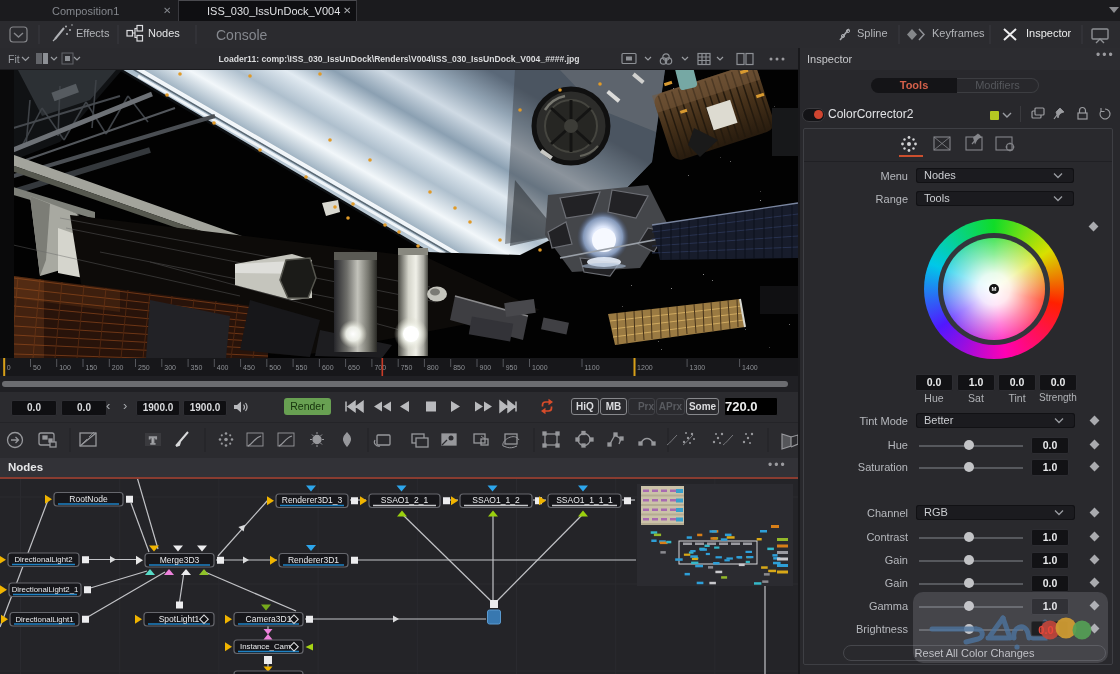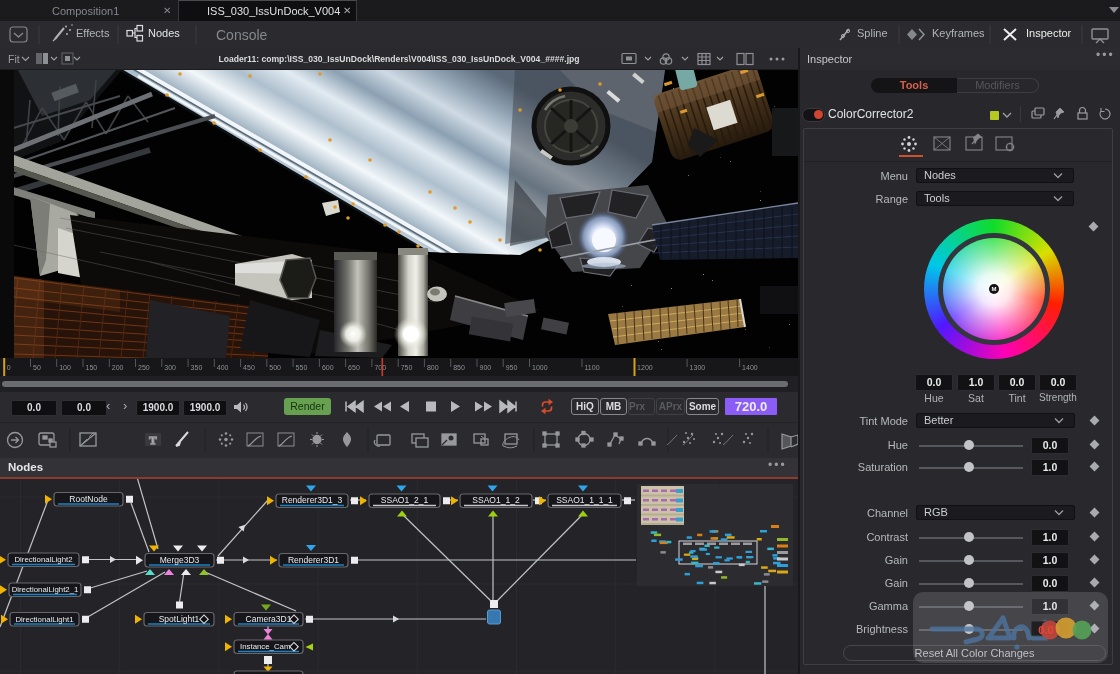--- a/index.html
+++ b/index.html
@@ -525,24 +525,24 @@
 </g>
 <g stroke="#d84c2a" stroke-width="1.7" fill="none">
 <path d="M202.5 8.5 v-1.5 a3 3 0 0 1 3 -3 h4"></path>
 <path d="M211.5 8.5 v1.5 a3 3 0 0 1 -3 3 h-4"></path>
 <path d="M208.5 0.7 l4.5 3.3 -4.5 3.3 z" fill="#d84c2a" stroke="none"></path>
 <path d="M205.5 9.7 l-4.5 3.3 4.5 3.3 z" fill="#d84c2a" stroke="none"></path>
 </g>
 </svg>
 <div class="a" style="left:571px;top:398px;width:26px;height:15px;border:1px solid #87888c;border-radius:3px;color:#dcdde0;font-size:10px;font-weight:bold;text-align:center;line-height:15px">HiQ</div>
 <div class="a" style="left:600px;top:398px;width:25px;height:15px;border:1px solid #87888c;border-radius:3px;color:#dcdde0;font-size:10px;font-weight:bold;text-align:center;line-height:15px">MB</div>
-<div class="a" style="left:628px;top:398px;width:25px;height:15px;border:1px solid #404146;border-radius:3px;color:#595b60;font-size:10px;font-weight:bold;text-align:left;line-height:15px">Prx</div>
+<div class="a" style="left:628px;top:398px;width:25px;height:15px;border:1px solid #404146;border-radius:3px;color:#595b60;font-size:10px;font-weight:bold;text-align:right;line-height:15px">Prx</div>
 <div class="a" style="left:656px;top:398px;width:27px;height:15px;border:1px solid #404146;border-radius:3px;color:#595b60;font-size:10px;font-weight:bold;text-align:center;line-height:15px">APrx</div>
 <div class="a" style="left:686px;top:398px;width:31px;height:15px;border:1px solid #87888c;border-radius:3px;color:#dcdde0;font-size:10px;font-weight:bold;text-align:center;line-height:15px">Some</div>
-<div class="a" style="left:724px;top:397px;width:52px;height:17px;background:#8b5cf6;border:1px solid #2c2c30;border-radius:2px;color:#eceded;font-size:13px;font-weight:bold;text-align:center;line-height:17px">720.0</div>
+<div class="a" style="left:724px;top:397px;width:52px;height:17px;background:#000000;border:1px solid #2c2c30;border-radius:2px;color:#eceded;font-size:13px;font-weight:bold;text-align:left;line-height:17px">720.0</div>
 
 <div class="a" style="left:0;top:422px;width:798px;height:36px;background:#2b2b2f;border-top:1px solid #242428;box-sizing:border-box"></div>
 <svg class="a" style="left:0;top:422px" width="798" height="36" viewBox="0 0 798 36">
 <g stroke="#222226" stroke-width="1">
       <line x1="70" y1="6" x2="70" y2="30"></line>
       <line x1="205" y1="6" x2="205" y2="30"></line>
       <line x1="368" y1="6" x2="368" y2="30"></line>
       <line x1="534" y1="6" x2="534" y2="30"></line>
       <line x1="668" y1="6" x2="668" y2="30"></line>
       <line x1="768" y1="6" x2="768" y2="30"></line>

